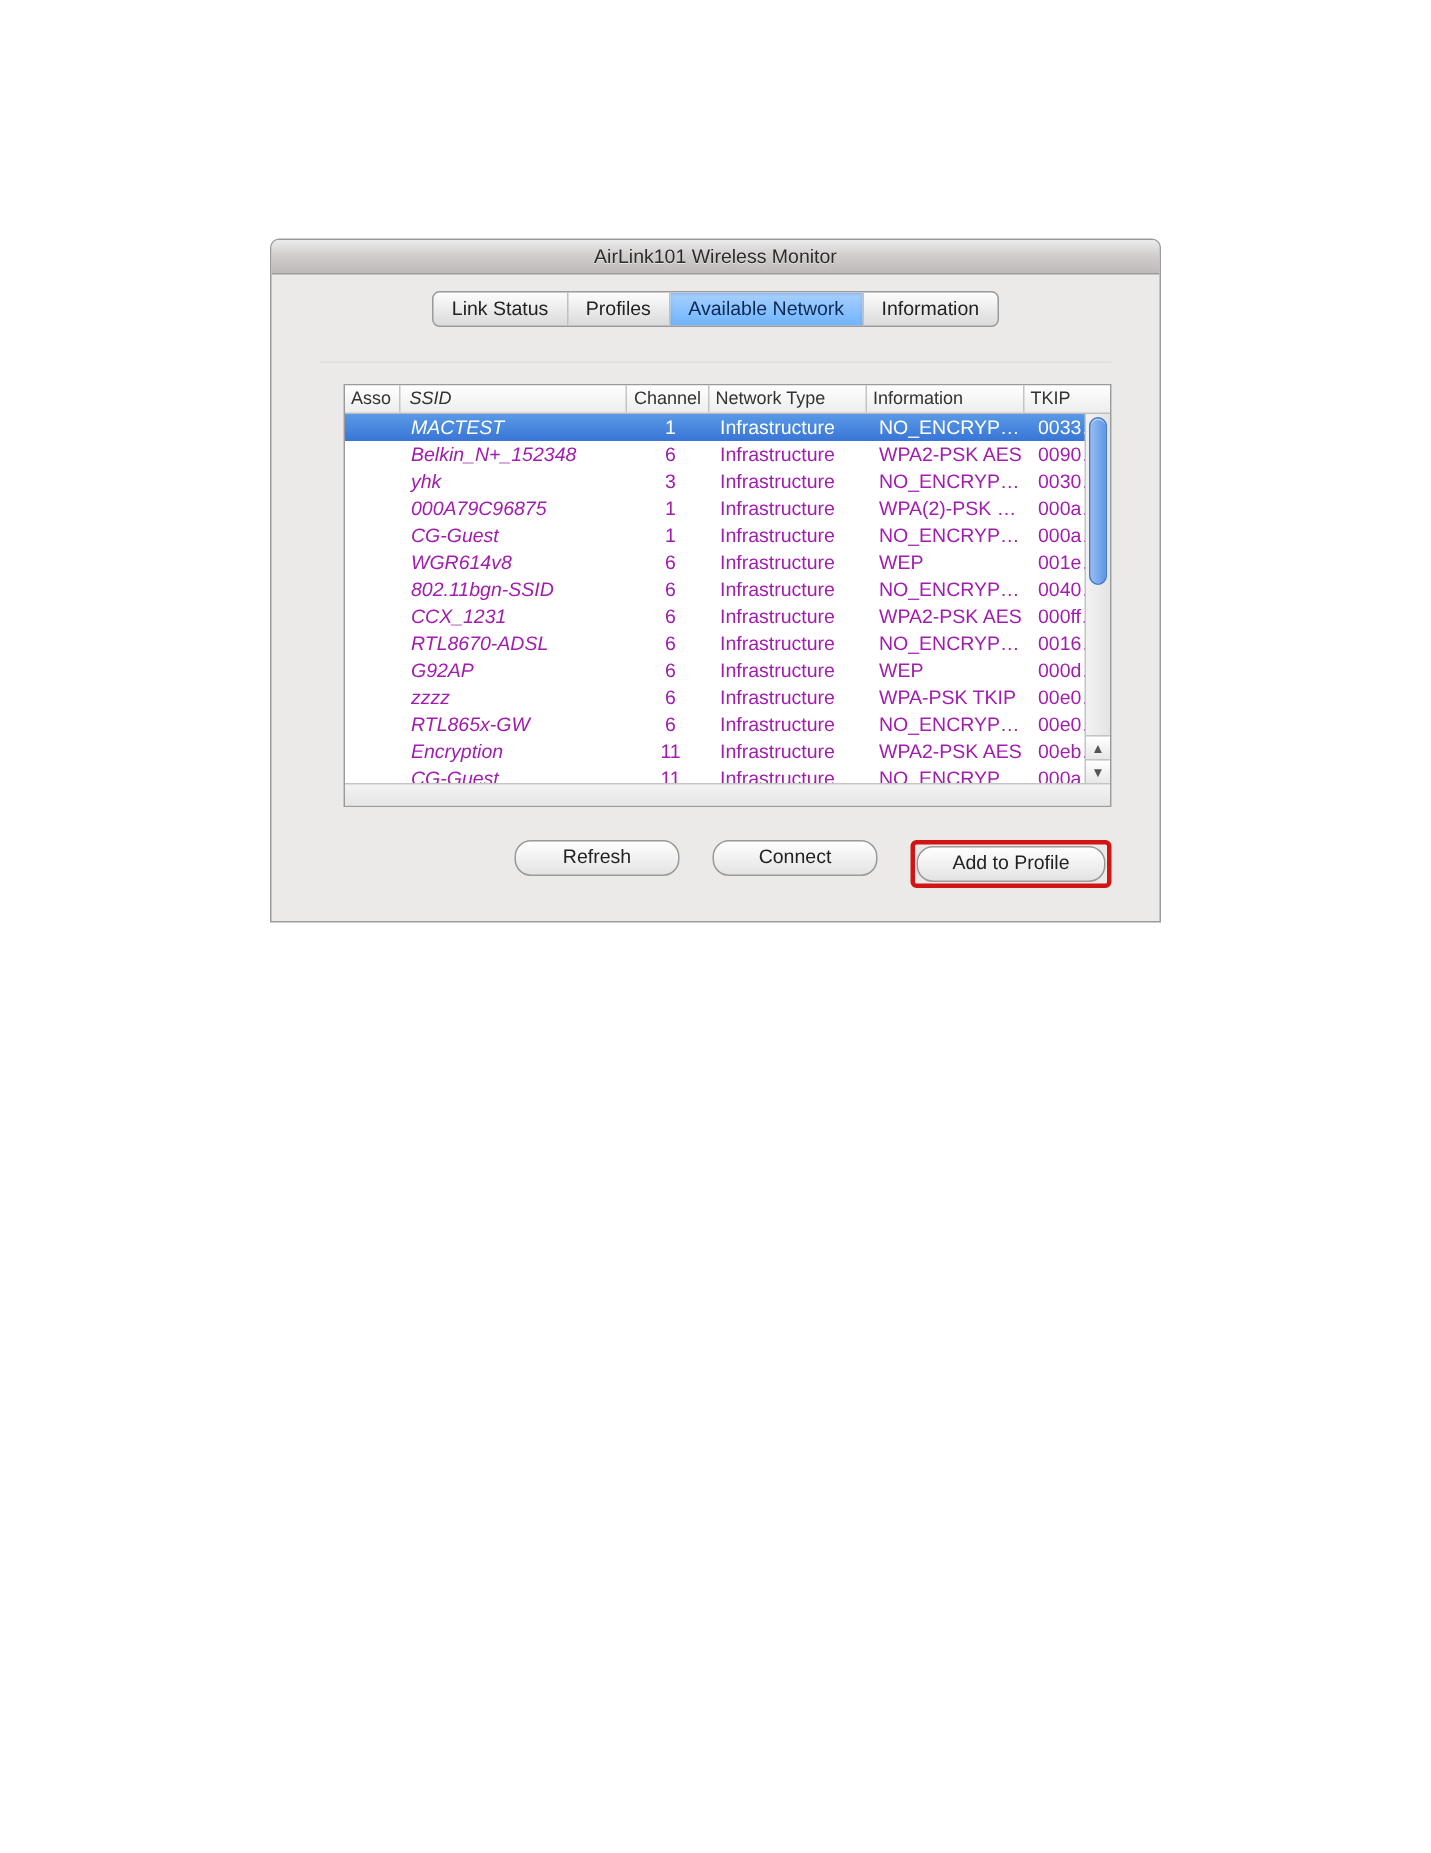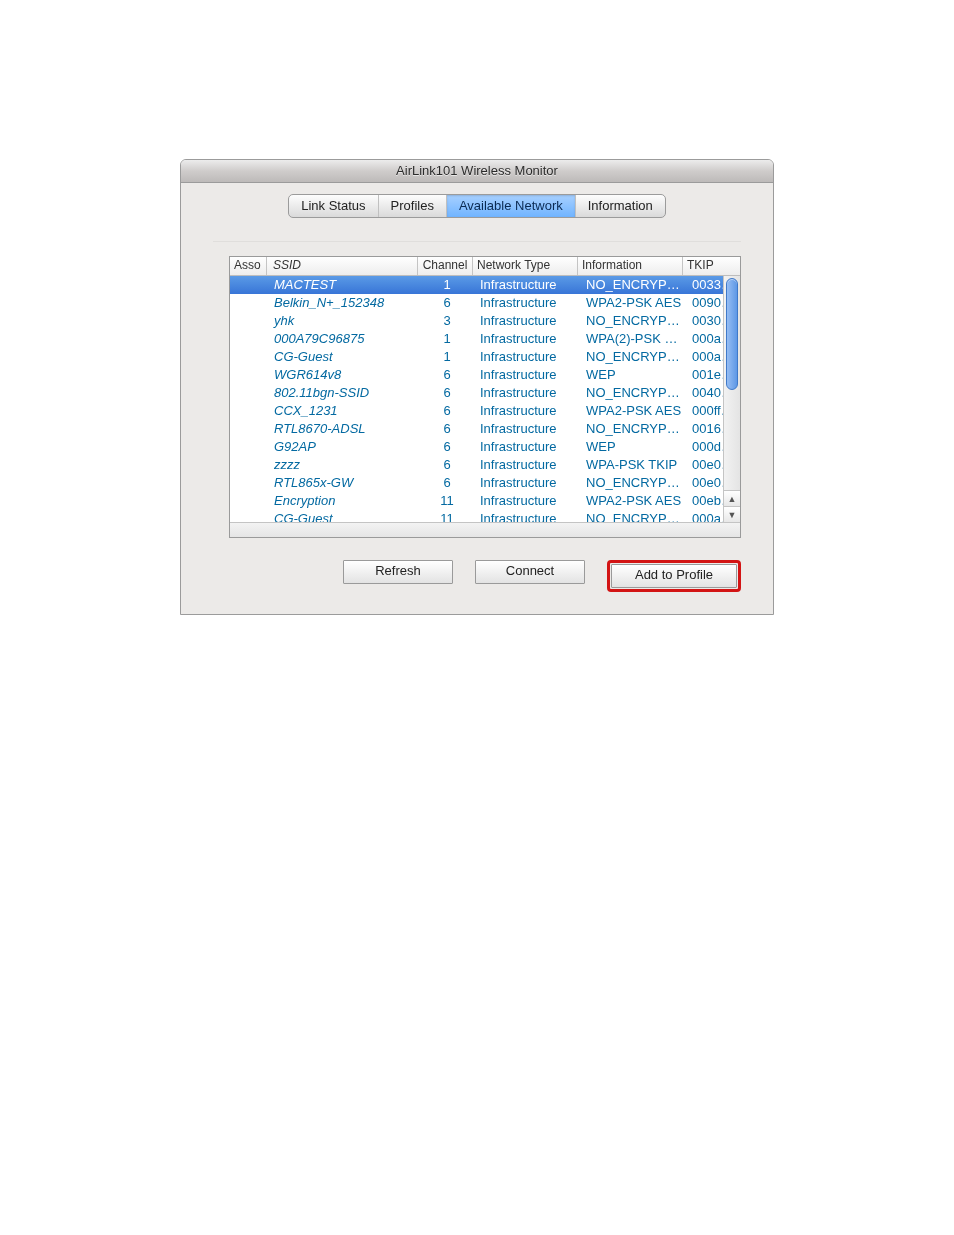--- a/index.html
+++ b/index.html
@@ -123,21 +123,21 @@
   .tbody {
     flex:1 1 auto;
     overflow:hidden;
     position:relative;
   }
   .row {
     display:flex;
     height:18px;
     line-height:18px;
     font-size:13px;
-    color:#0369a1;
+    color:#a21caf;
     white-space:nowrap;
   }
   .row > div {
     overflow:hidden;
     text-overflow:ellipsis;
     padding:0 4px 0 6px;
   }
   .row.selected {
     background: linear-gradient(var(--row-selected-light), var(--row-selected));
     color:#ffffff;
@@ -176,21 +176,21 @@
     display:flex;
     justify-content:flex-end;
     gap:22px;
     padding-right:0;
     padding-bottom:4px;
   }
   .mac-btn {
     min-width:96px;
     height:22px;
     border:1px solid #9a9a9a;
-    border-radius:1px;
+    border-radius:11px;
     background:linear-gradient(var(--button-a),var(--button-b));
     font-size:13px;
     color:#222;
     text-align:center;
     line-height:20px;
     padding:0 14px;
     box-shadow: inset 0 1px 0 rgba(255,255,255,.9);
   }
   .mac-btn.narrow{min-width:80px;}
   .highlight-wrap{

